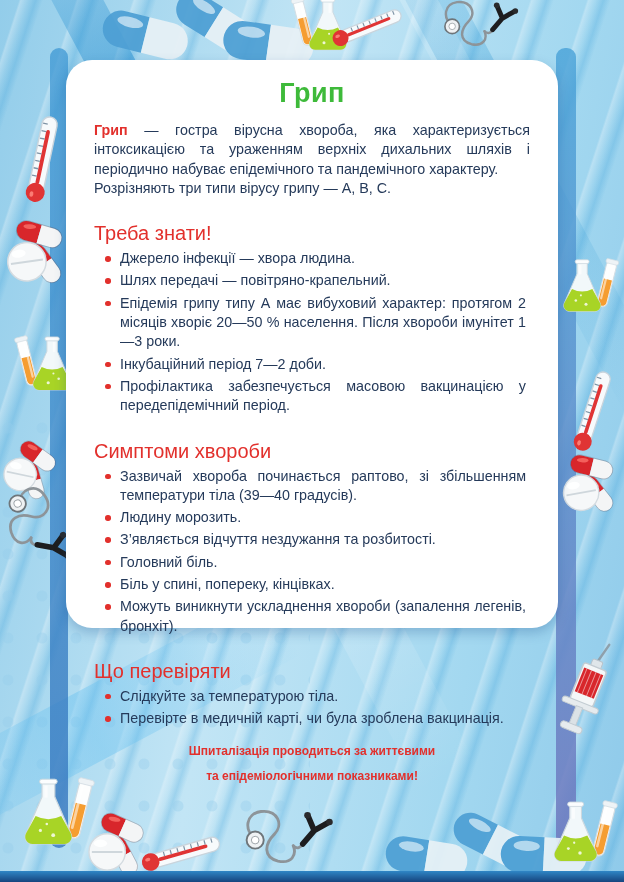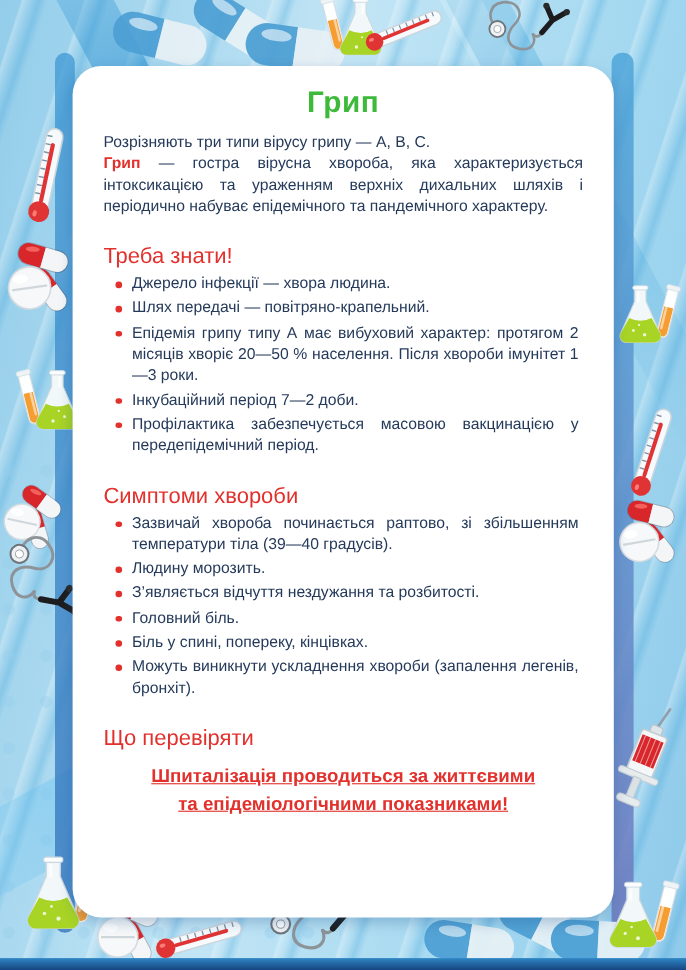--- a/index.html
+++ b/index.html
@@ -39,21 +39,21 @@
       background:linear-gradient(180deg,rgba(62,152,212,.75),rgba(54,118,190,.8));}
   .edge-r{position:absolute;left:556px;top:48px;width:20px;height:800px;border-radius:9px;z-index:2;
       background:linear-gradient(180deg,rgba(72,162,216,.8),rgba(112,120,190,.85));}
   .bottom-band{position:absolute;left:0;bottom:0;width:100%;height:11px;z-index:6;
       background:linear-gradient(180deg,#2f86c5,#16447e);}
   
   .deco{position:absolute;z-index:3;}
   .deco svg{width:100%;height:100%;display:block;}
   
   .card{
-    position:absolute;left:66px;top:60px;width:492px;height:774px;z-index:4;
+    position:absolute;left:66px;top:60px;width:492px;height:568px;z-index:4;
     background:#ffffff;border-radius:26px;box-sizing:border-box;
     padding:14px 28px 0 28px;
     box-shadow:0 5px 12px rgba(25,80,140,.28);
   }
   h1{
     margin:4px 0 12px;text-align:center;
     font-size:27px;font-weight:bold;color:#3eba3a;letter-spacing:.5px;
   }
   .intro,li{
     color:#253a5a;font-size:14.3px;line-height:19.3px;text-align:justify;
@@ -65,21 +65,21 @@
     margin:24px 0 4px;font-size:20px;font-weight:normal;color:#e2302c;
   }
   ul{margin:4px;padding:0;list-style:none;}
   li{position:relative;padding-left:22px;margin:0 0 3px;}
   li::before{
     content:"";position:absolute;left:7px;top:7px;width:5.5px;height:5.5px;
     border-radius:50%;background:#e2302c;
   }
   .footer{
     margin-top:10px;text-align:center;color:#e2302c;font-weight:bold;
-    font-size:17px;line-height:25px;text-decoration:underline;
+    font-size:12px;line-height:25px;
   }
   .symdefs{position:absolute;width:0;height:0;overflow:hidden;}
 </style>
 </head>
 <body>
 
 <svg class="symdefs" xmlns="http://www.w3.org/2000/svg" aria-hidden="true">
   <symbol id="sym-thermometer" viewBox="0 0 100 36">
     <rect x="12" y="10" width="82" height="16" rx="8" fill="#f7fafc" stroke="#c9d4dc" stroke-width="1.5"></rect>
     <line x1="24" y1="18" x2="78" y2="18" stroke="#e03434" stroke-width="4" stroke-linecap="round"></line>
@@ -266,41 +266,45 @@
     </div>
     <div class="deco" style="left: 558px; top: 638px; width: 60px; height: 98px; transform: rotate(22deg);">
       <svg viewBox="0 0 60 100" preserveAspectRatio="xMidYMid meet">
         <use href="#sym-syringe"></use>
       </svg>
     </div>
   </div>
 
 <div class="card">
   <h1>Грип</h1>
+  <p class="intro"><strong class="lead">Грип</strong><span> — гостра вірусна хвороба, яка характеризується інтоксикацією та ураженням верхніх дихальних шляхів і періодично набуває епідемічного та пандемічного характеру.</span></p>
   <p class="intro note">Розрізняють три типи вірусу грипу — А, В, С.</p>
-  <p class="intro"><strong class="lead">Грип</strong><span> — гостра вірусна хвороба, яка характеризується інтоксикацією та ураженням верхніх дихальних шляхів і періодично набуває епідемічного та пандемічного характеру.</span></p>
   <div id="sections">
       <h2>Треба знати!</h2>
       <ul>
         <li>Джерело інфекції — хвора людина.</li>
         <li>Шлях передачі — повітряно-крапельний.</li>
         <li>Епідемія грипу типу А має вибуховий характер: протягом 2 місяців хворіє 20—50 % населення. Після хвороби імунітет 1—3 роки.</li>
         <li>Інкубаційний період 7—2 доби.</li>
         <li>Профілактика забезпечується масовою вакцинацією у передепідемічний період.</li>
       </ul>
       <h2>Симптоми хвороби</h2>
       <ul>
         <li>Зазвичай хвороба починається раптово, зі збільшенням температури тіла (39—40 градусів).</li>
         <li>Людину морозить.</li>
         <li>З’являється відчуття нездужання та розбитості.</li>
         <li>Головний біль.</li>
         <li>Біль у спині, попереку, кінцівках.</li>
         <li>Можуть виникнути ускладнення хвороби (запалення легенів, бронхіт).</li>
       </ul>
       <h2>Що перевіряти</h2>
+      <ul>
+        <li>Слідкуйте за температурою тіла.</li>
+        <li>Перевірте в медичній карті, чи була зроблена вакцинація.</li>
+      </ul>
     </div>
   <div class="footer">
     <div>Шпиталізація проводиться за життєвими</div>
     <div>та епідеміологічними показниками!</div>
   </div>
 </div>
 
 <div class="bottom-band"></div>
 
 </body></html>

